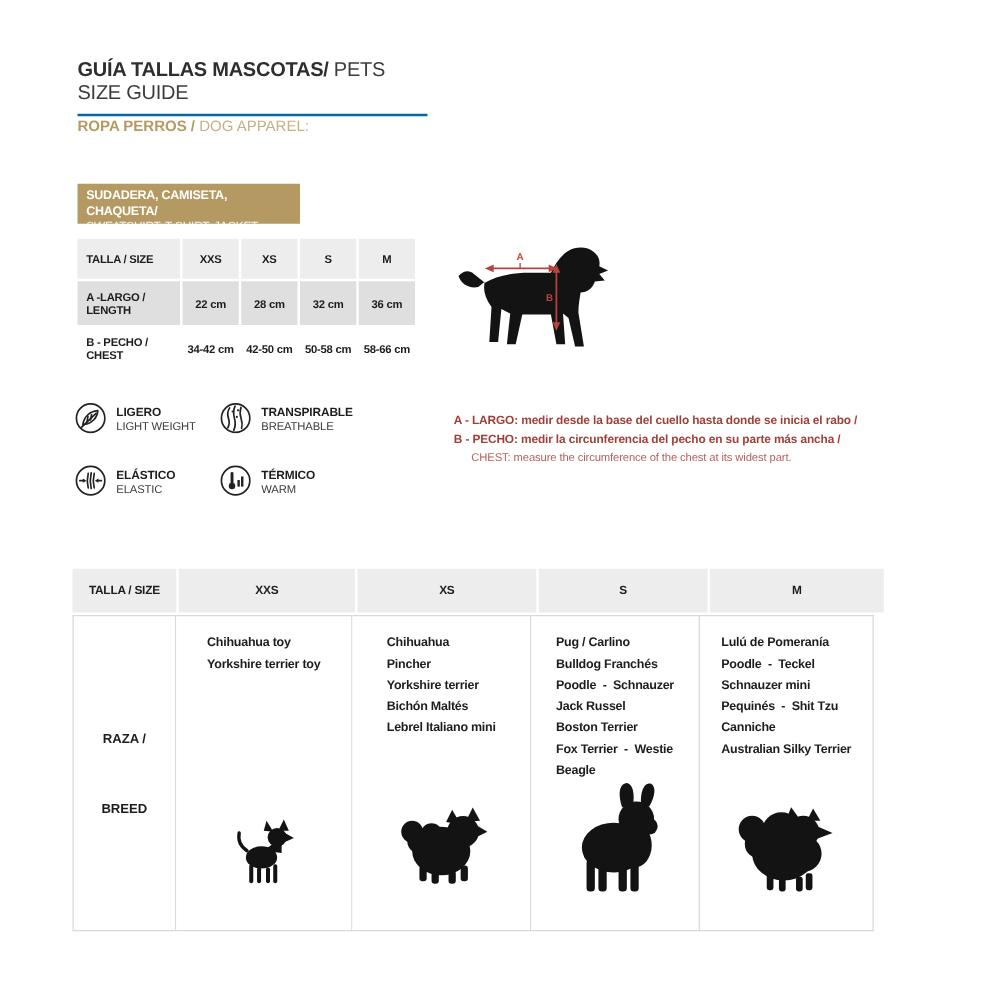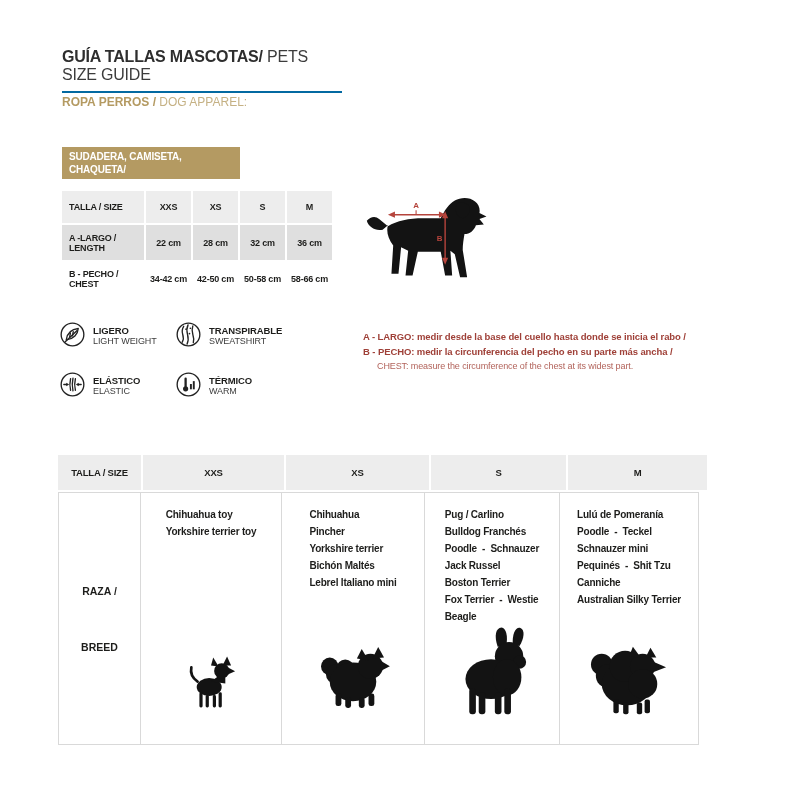--- a/index.html
+++ b/index.html
@@ -138,21 +138,21 @@
       <circle class="icstroke" cx="13" cy="13" r="11.8"></circle>
       <path class="icstroke" d="M8,4.5 q-2.5,4 -1,8.5 q1.5,4.5 -0.5,8"></path>
       <path class="icstroke" d="M12.5,3 q-2,4.5 -0.5,10 q1.5,5.5 -0.5,10"></path>
       <path class="icstroke" d="M17.5,4 q-1.5,4.5 0,9 q1.5,4.5 0.5,8.5"></path>
       <circle cx="10.5" cy="7.5" r="0.9" fill="#222"></circle>
       <circle cx="15" cy="6.5" r="0.9" fill="#222"></circle>
       <circle cx="14" cy="12" r="0.9" fill="#222"></circle>
     </svg>
     <div>
       <div class="feat-es">TRANSPIRABLE</div>
-      <div class="feat-en">SWEATSHIRT</div>
+      <div class="feat-en">BREATHABLE</div>
     </div>
   </div>
 
   <div class="feature" style="left:60px; top:372px;">
     <svg class="ic" viewBox="0 0 26 26">
       <circle class="icstroke" cx="13" cy="13" r="11.8"></circle>
       <path class="icstroke" d="M11,7 q-1.5,6 0,12"></path>
       <path class="icstroke" d="M13.5,6.5 q-1.5,6.5 0,13"></path>
       <path class="icstroke" d="M16,7 q-1.5,6 0,12"></path>
       <line class="icstroke" x1="4" y1="13" x2="7.5" y2="13"></line>

